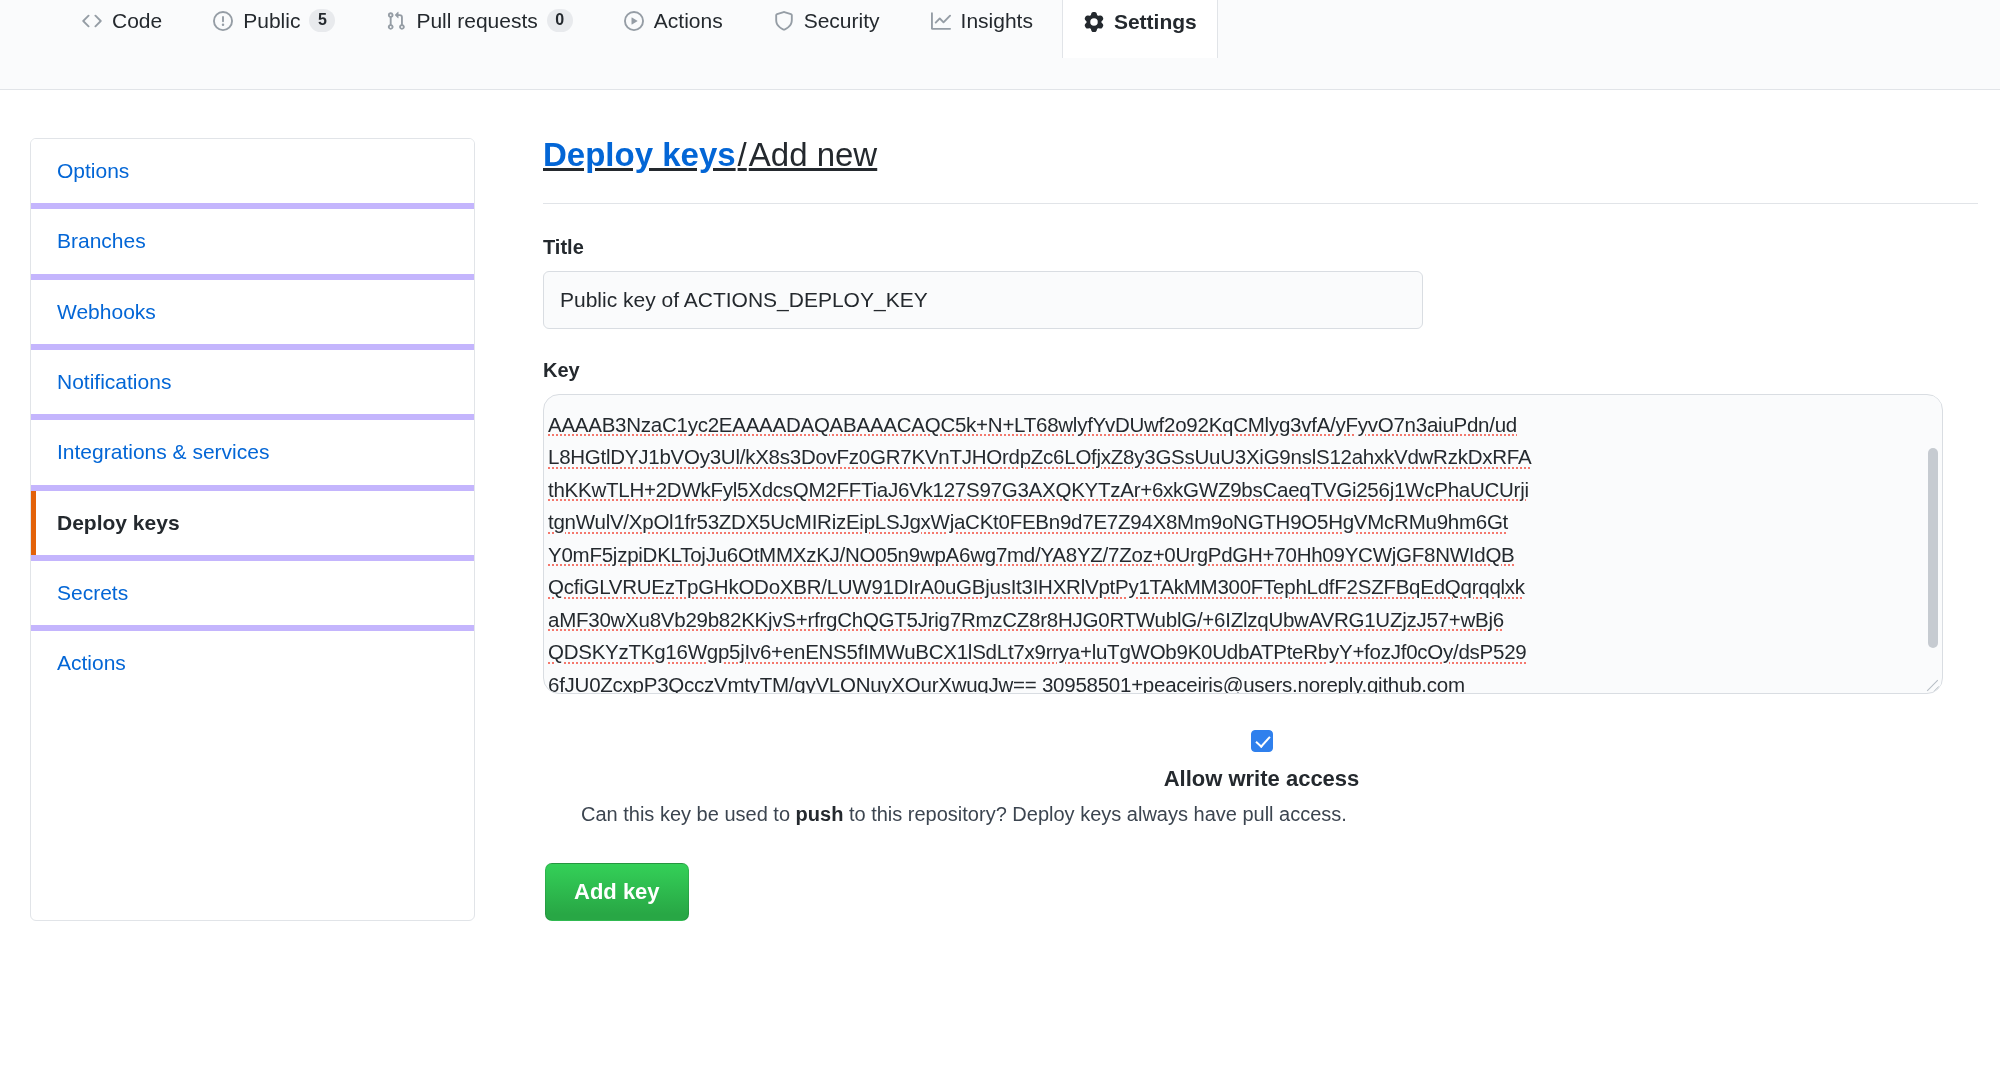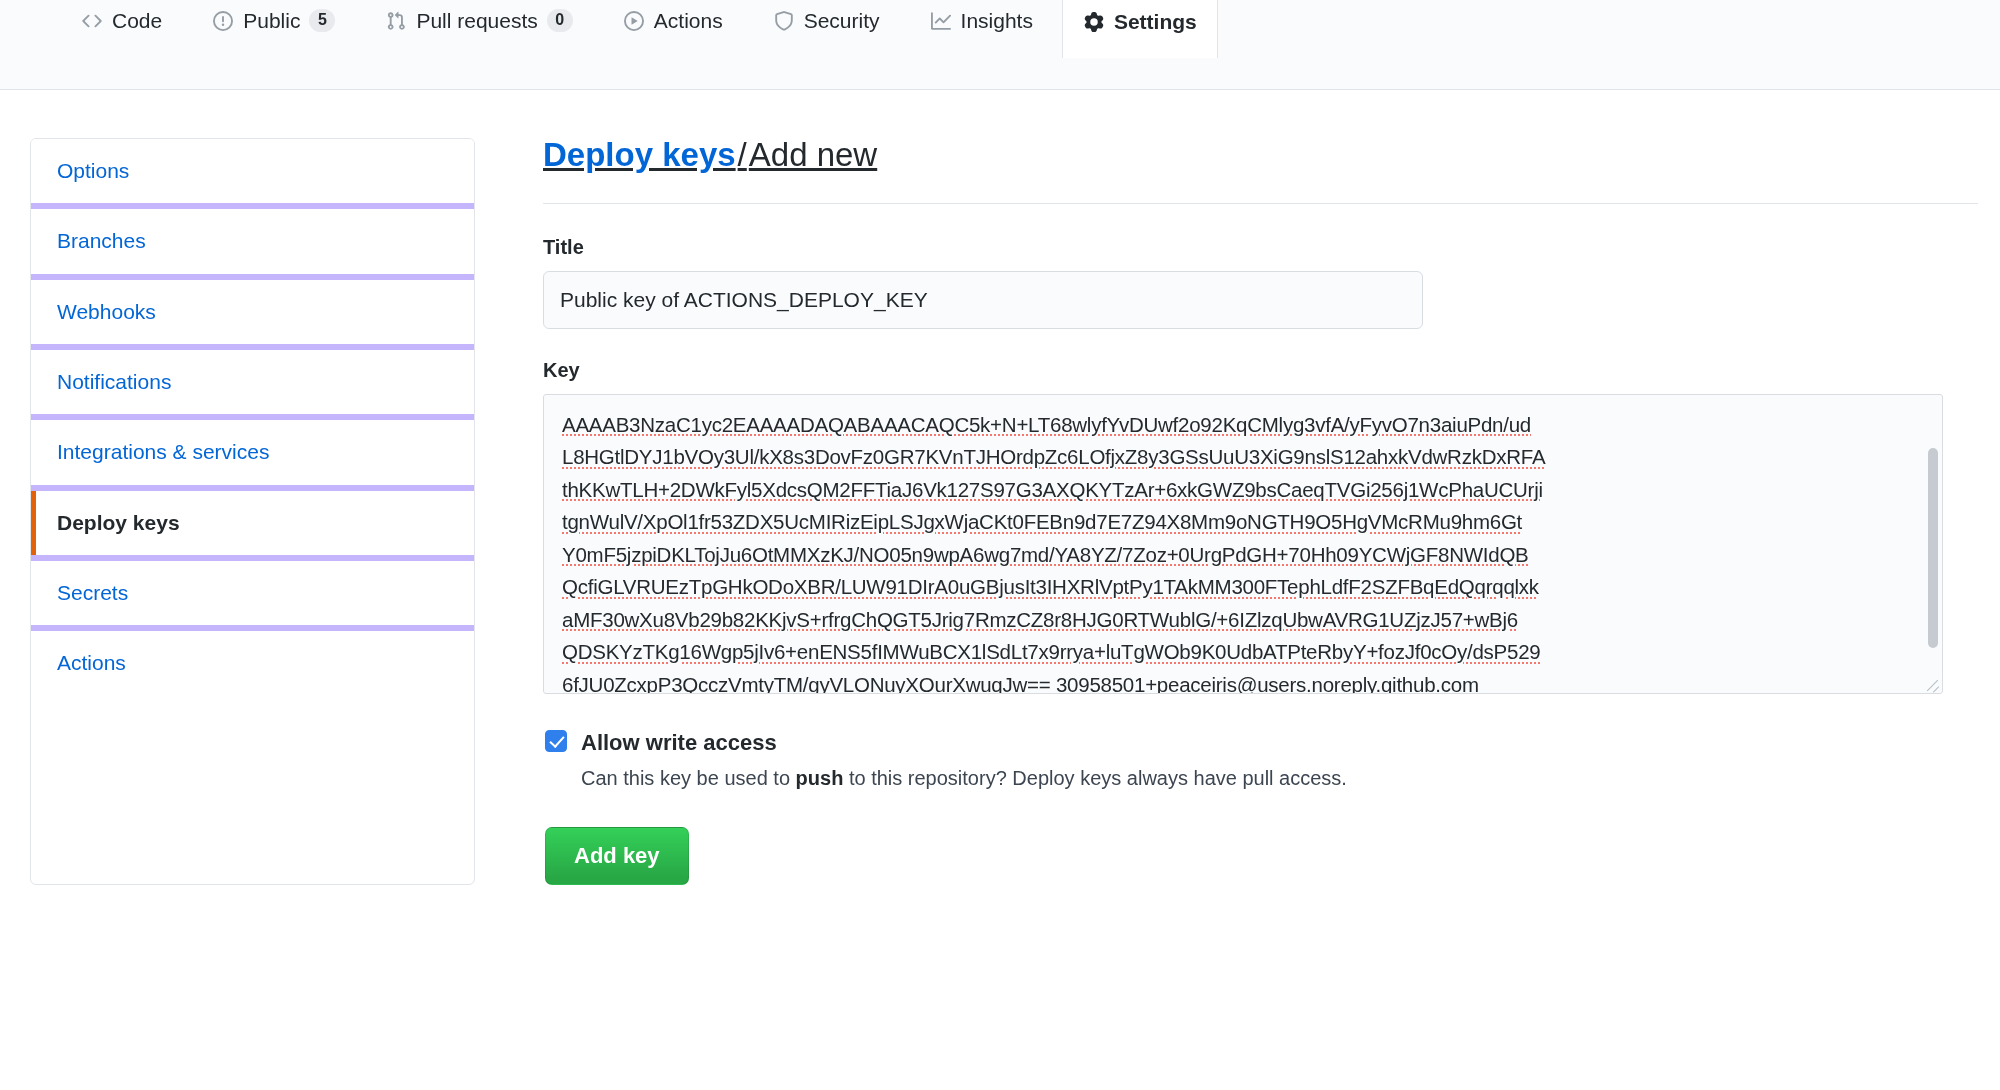--- a/index.html
+++ b/index.html
@@ -190,24 +190,24 @@
 
   
   .key-wrap {
     position: relative;
     width: 1400px;
     max-width: 100%;
   }
   .key-area {
     width: 100%;
     height: 300px;
-    padding: 14px 20px 14px 18px;
+    padding: 14px 20px 14px 4px;
     background: #fafbfc;
     border: 1px solid #d9dde2;
-    border-radius: 3px;
+    border-radius: 16px;
     overflow: hidden;
     position: relative;
   }
   .key-lines {
     font-family: "Liberation Sans", "DejaVu Sans", sans-serif;
     font-size: 20.5px;
     line-height: 32.5px;
     color: #24292e;
     letter-spacing: -0.25px;
     white-space: nowrap;
@@ -261,21 +261,23 @@
   .resize-grip::before { width: 15px; right: -1px; bottom: 4px; }
   .resize-grip::after  { width: 8px;  right: -1px; bottom: 0px; }
 
   
   .check-block {
     margin-top: 36px;
     padding-left: 2px;
   }
   .check-row {
     display: flex;
+    align-items: center;
     gap: 14px;
+    flex-direction: column;
   }
   .cbx {
     width: 22px;
     height: 22px;
     flex: none;
     border-radius: 4px;
     background: #2f80ed;
     position: relative;
     cursor: pointer;
     border: 1px solid #2f80ed;

